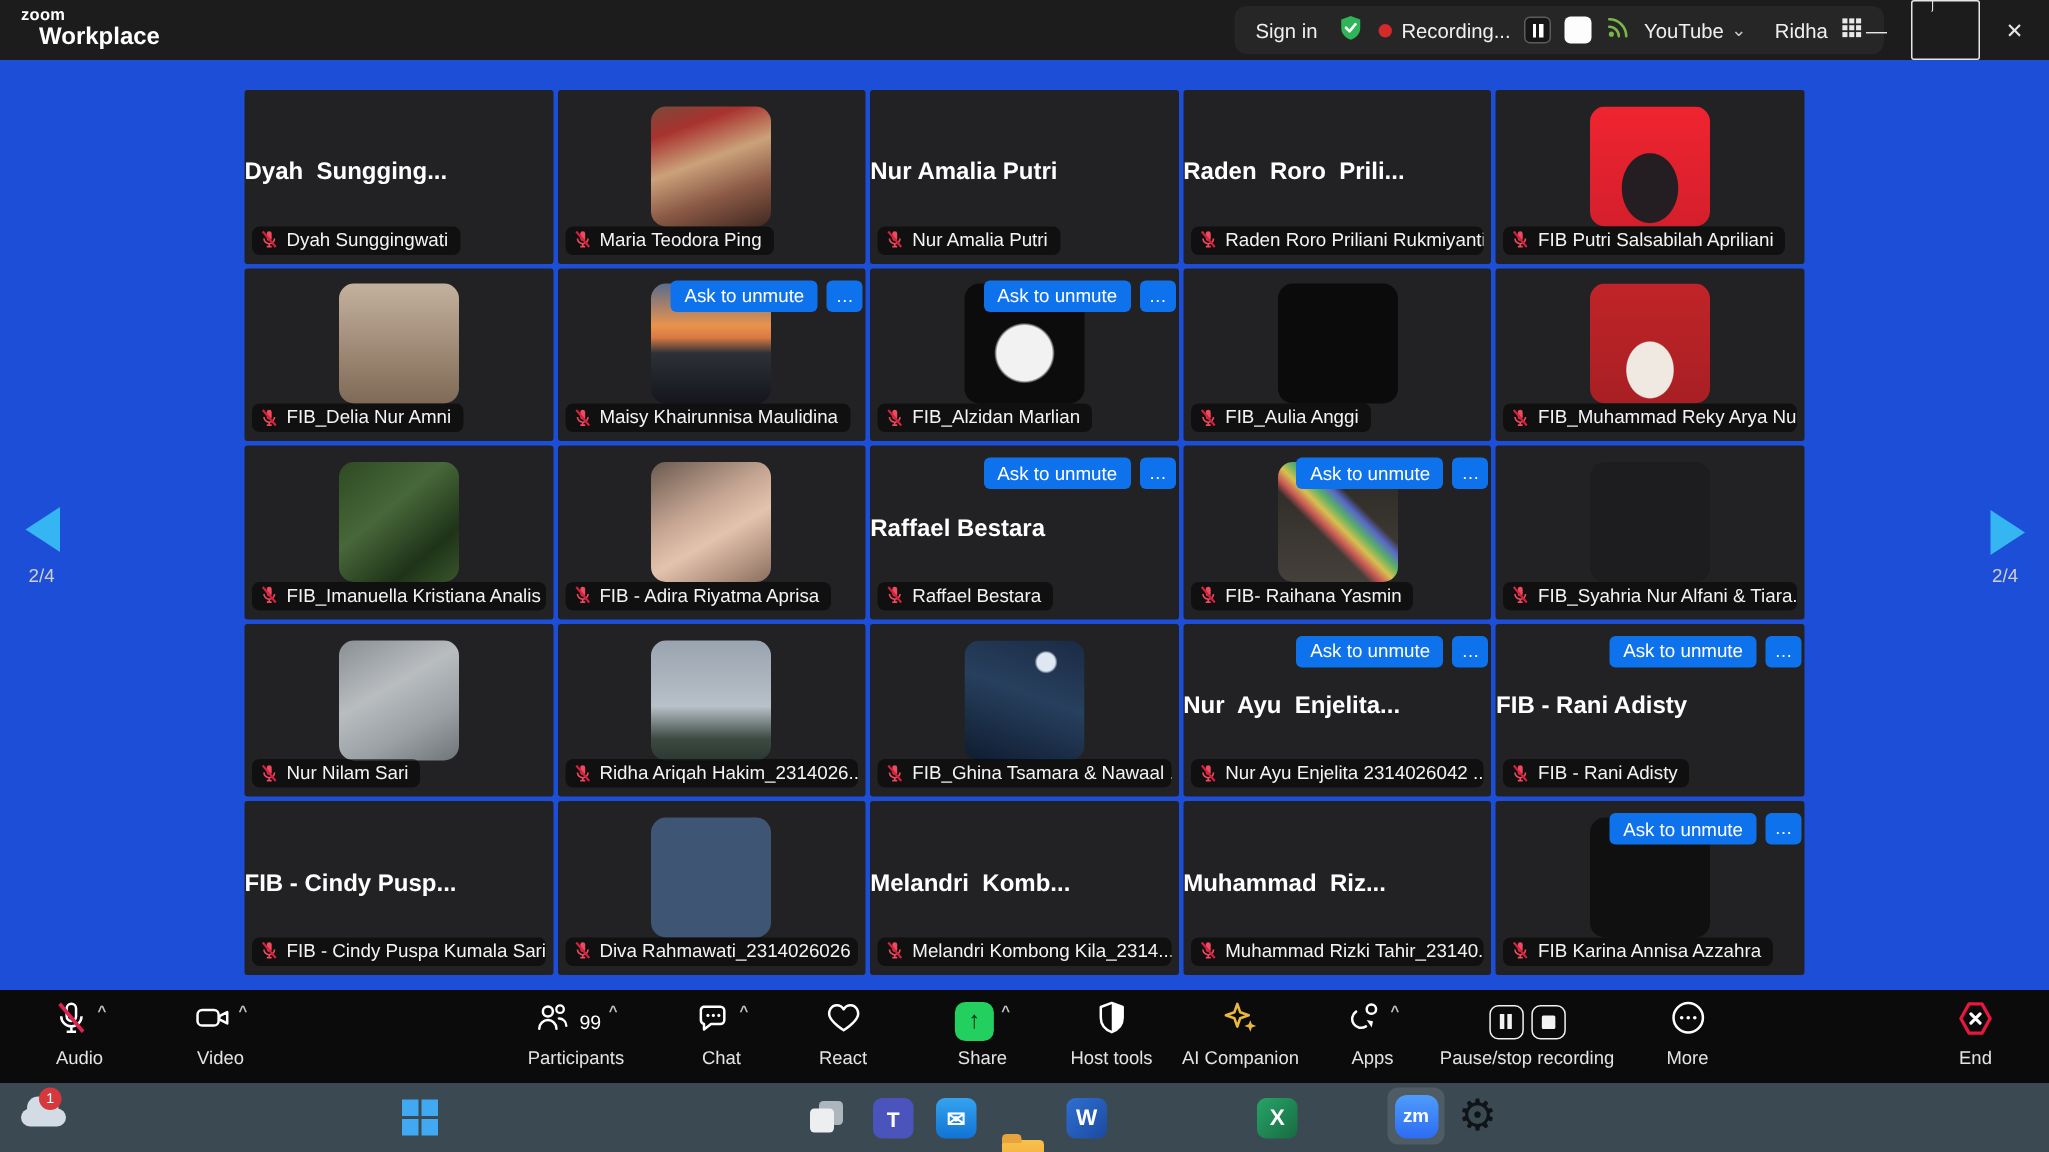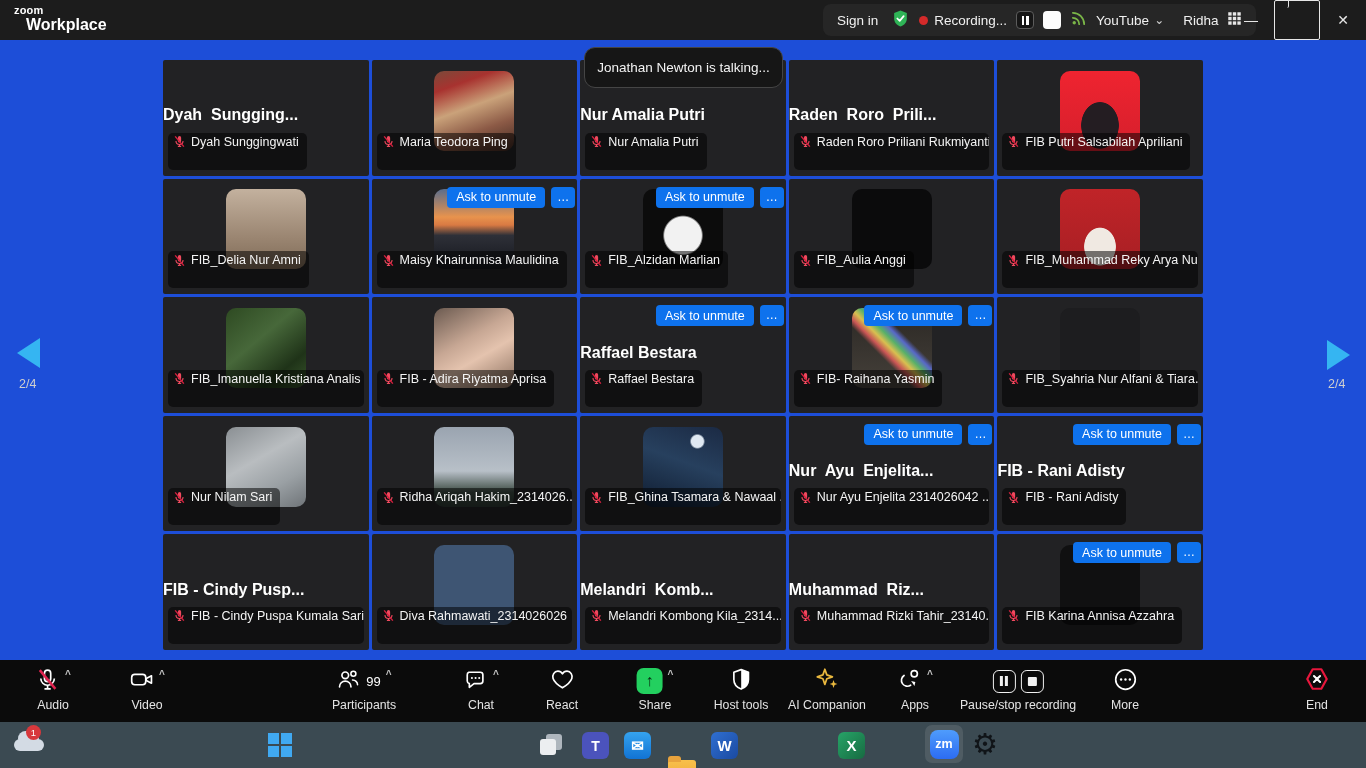--- a/index.html
+++ b/index.html
@@ -26,21 +26,21 @@
   .restore-glyph::before { content:""; position:absolute; top:-4px; left:2.5px; width:10px; height:10px; border-top:1.3px solid #e6e6e6; border-right:1.3px solid #e6e6e6; border-radius:2px; }
 
   
   .tooltip { position:absolute; left:584px; top:47px; width:199px; height:41px; background:#161616; border:1px solid #454545; border-radius:11px; color:#f3f3f3; font-size:13.5px; display:flex; align-items:center; justify-content:center; z-index:7; }
 
   
   .gallery { position:absolute; left:163px; top:60px; width:1040px; height:590px; display:grid; grid-template-columns:repeat(5,1fr); grid-template-rows:repeat(5,1fr); gap:3px; z-index:1; }
   .tile { position:relative; background:#222224; border-radius:2px; overflow:hidden; }
   .avatar { position:absolute; left:50%; top:44%; transform:translate(-50%,-50%); width:80px; height:80px; border-radius:10px; }
   .display-name { position:absolute; left:0; top:48%; transform:translateY(-50%); width:100%; text-align:left; color:#fff; font-size:16px; font-weight:bold; white-space:pre; overflow:hidden; }
-  .pill { position:absolute; left:5px; bottom:6px; max-width:calc(100% - 10px); display:flex; align-items:center; gap:5px; background:rgba(0,0,0,.52); border-radius:5px; padding:2px 8px 21px 5px; color:#f4f4f4; font-size:12.5px; white-space:nowrap; overflow:hidden; }
+  .pill { position:absolute; left:5px; bottom:6px; max-width:calc(100% - 10px); display:flex; align-items:center; gap:5px; background:rgba(0,0,0,.52); border-radius:5px; padding:2px 8px 3px 5px; color:#f4f4f4; font-size:12.5px; white-space:nowrap; overflow:hidden; }
   .pill .mic { display:inline-flex; flex:none; }
   .tile-btns { position:absolute; top:8px; right:2px; display:flex; gap:6px; z-index:2; }
   .ask-btn { background:#0e72ed; border:none; color:#fff; font-size:12.5px; font-family:inherit; border-radius:4px; height:21px; padding:0 9px; }
   .dots-btn { background:#0e72ed; border:none; color:#fff; font-size:12px; border-radius:4px; height:21px; width:24px; line-height:19px; }
 
   
   .nav-arrow { position:absolute; z-index:2; }
   .tri-left { width:0; height:0; border-top:15px solid transparent; border-bottom:15px solid transparent; border-right:23px solid #35b5f2; }
   .tri-right { width:0; height:0; border-top:15px solid transparent; border-bottom:15px solid transparent; border-left:23px solid #35b5f2; }
   .page-num { position:absolute; color:#cfcfcf; font-size:12.5px; z-index:2; }
@@ -137,21 +137,20 @@
     </div>
     <div class="win-controls">
       <span>—</span>
       <span>
           <span class="restore-glyph"></span>
         </span>
       <span>✕</span>
     </div>
   </header>
 
-  <div class="tooltip">Jonathan Newton is talking...</div>
 
   <div class="gallery">
       <div class="tile">
         <div class="display-name">Dyah  Sungging...</div>
         <div class="pill">
           <span class="mic">
             <svg width="13" height="13" viewBox="0 0 24 24">
               <rect x="9" y="2" width="6" height="12" rx="3" fill="#ef4a5e"></rect>
               <path d="M5.5 11a6.5 6.5 0 0 0 13 0" stroke="#ef4a5e" stroke-width="2" fill="none"></path>
               <path d="M12 17.5V21M9 21h6" stroke="#ef4a5e" stroke-width="2" fill="none"></path>
@@ -559,21 +558,21 @@
           <svg width="25" height="25" viewBox="0 0 24 24">
               <rect x="2.5" y="7" width="13.5" height="10" rx="3" stroke="#fff" stroke-width="1.6" fill="none"></rect>
               <path d="M16.5 11l5-2.6v7.2l-5-2.6z" stroke="#fff" stroke-width="1.6" fill="none" stroke-linejoin="round"></path>
             </svg>
         </span>
         <span class="cb-caret">^</span>
       </div>
       <span class="cb-label">Video</span>
     </div>
 
-    <div class="cb-item" style="left:364px;text-align:right;">
+    <div class="cb-item" style="left:384px;text-align:right;">
       <div class="cb-iconrow">
         <span>
           <svg width="25" height="25" viewBox="0 0 24 24">
               <circle cx="9" cy="8" r="3.2" stroke="#fff" stroke-width="1.6" fill="none"></circle>
               <path d="M3.5 19a5.5 5.5 0 0 1 11 0" stroke="#fff" stroke-width="1.6" fill="none" stroke-linecap="round"></path>
               <circle cx="16.8" cy="6.5" r="2.4" stroke="#fff" stroke-width="1.5" fill="none"></circle>
               <path d="M16 12.5a4.6 4.6 0 0 1 4.8 4.6" stroke="#fff" stroke-width="1.5" fill="none" stroke-linecap="round"></path>
             </svg>
         </span>
         <span class="cb-count">99</span>

